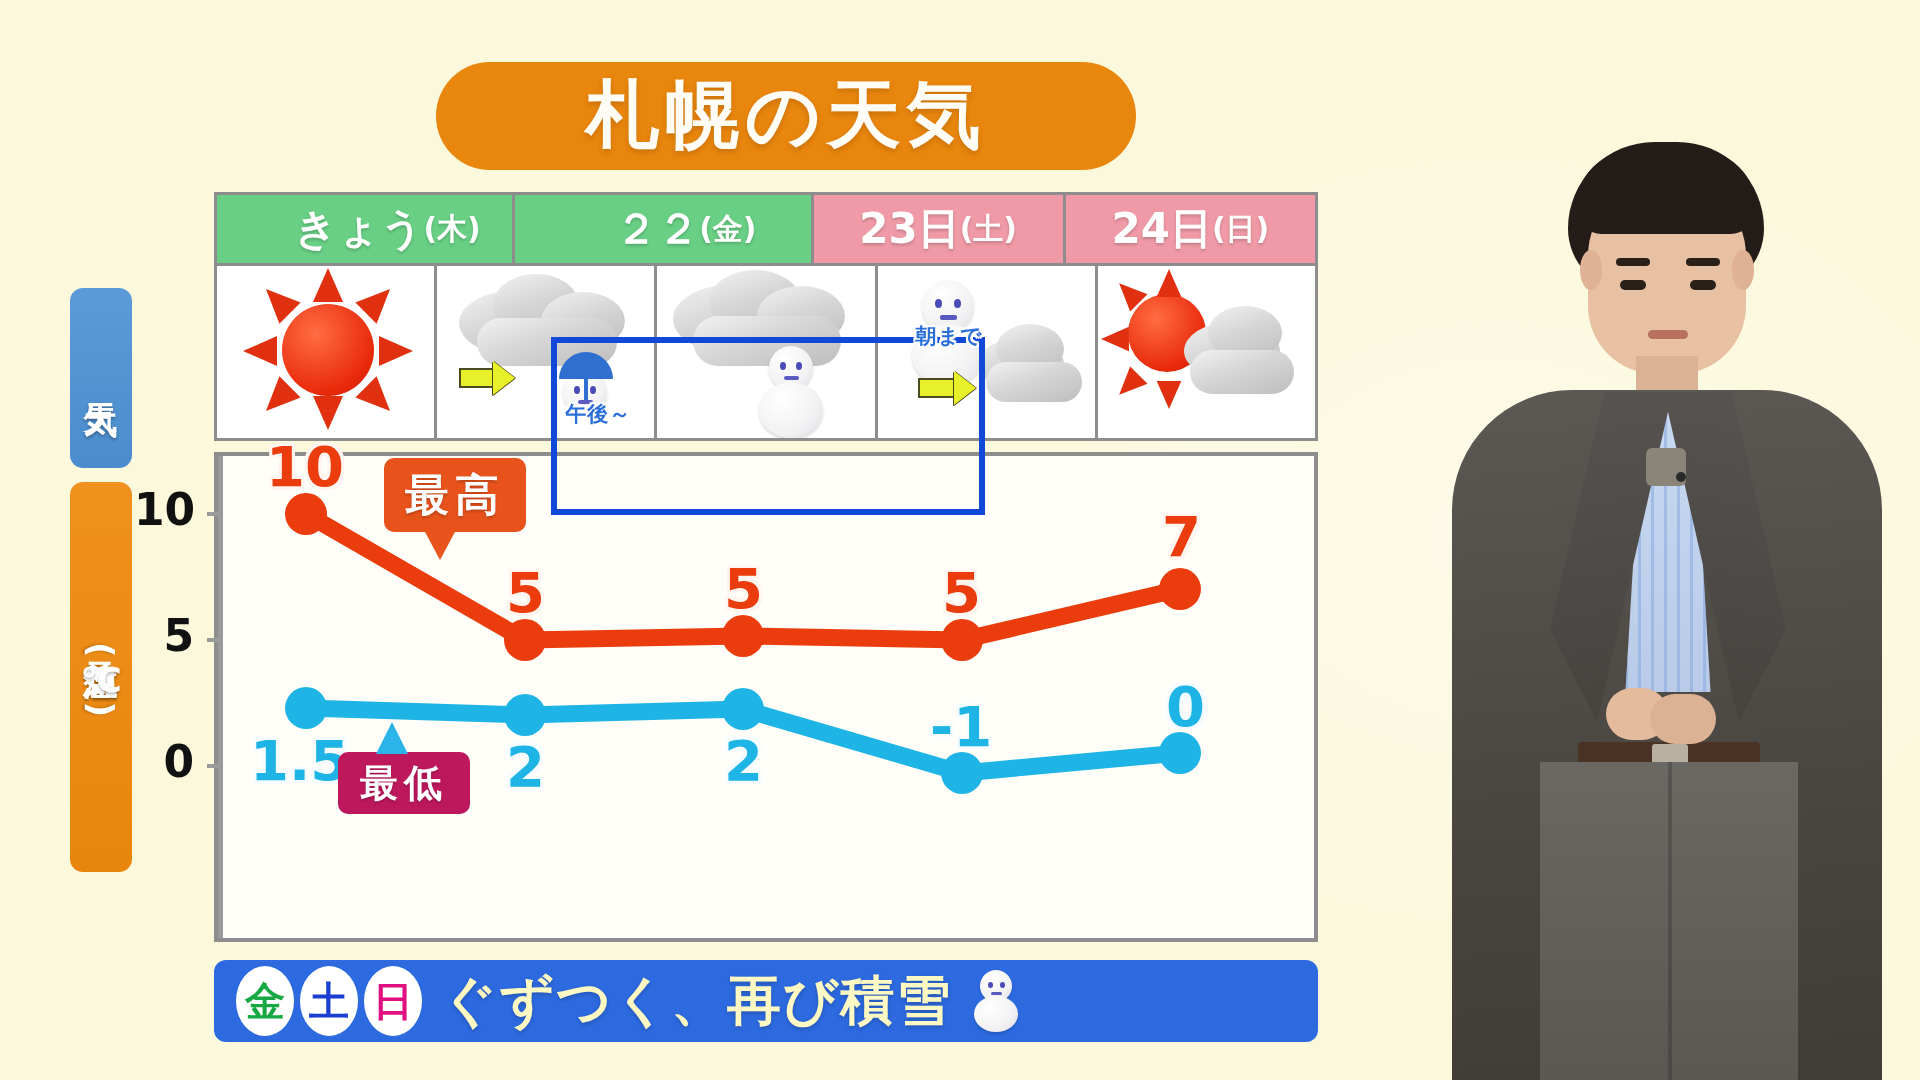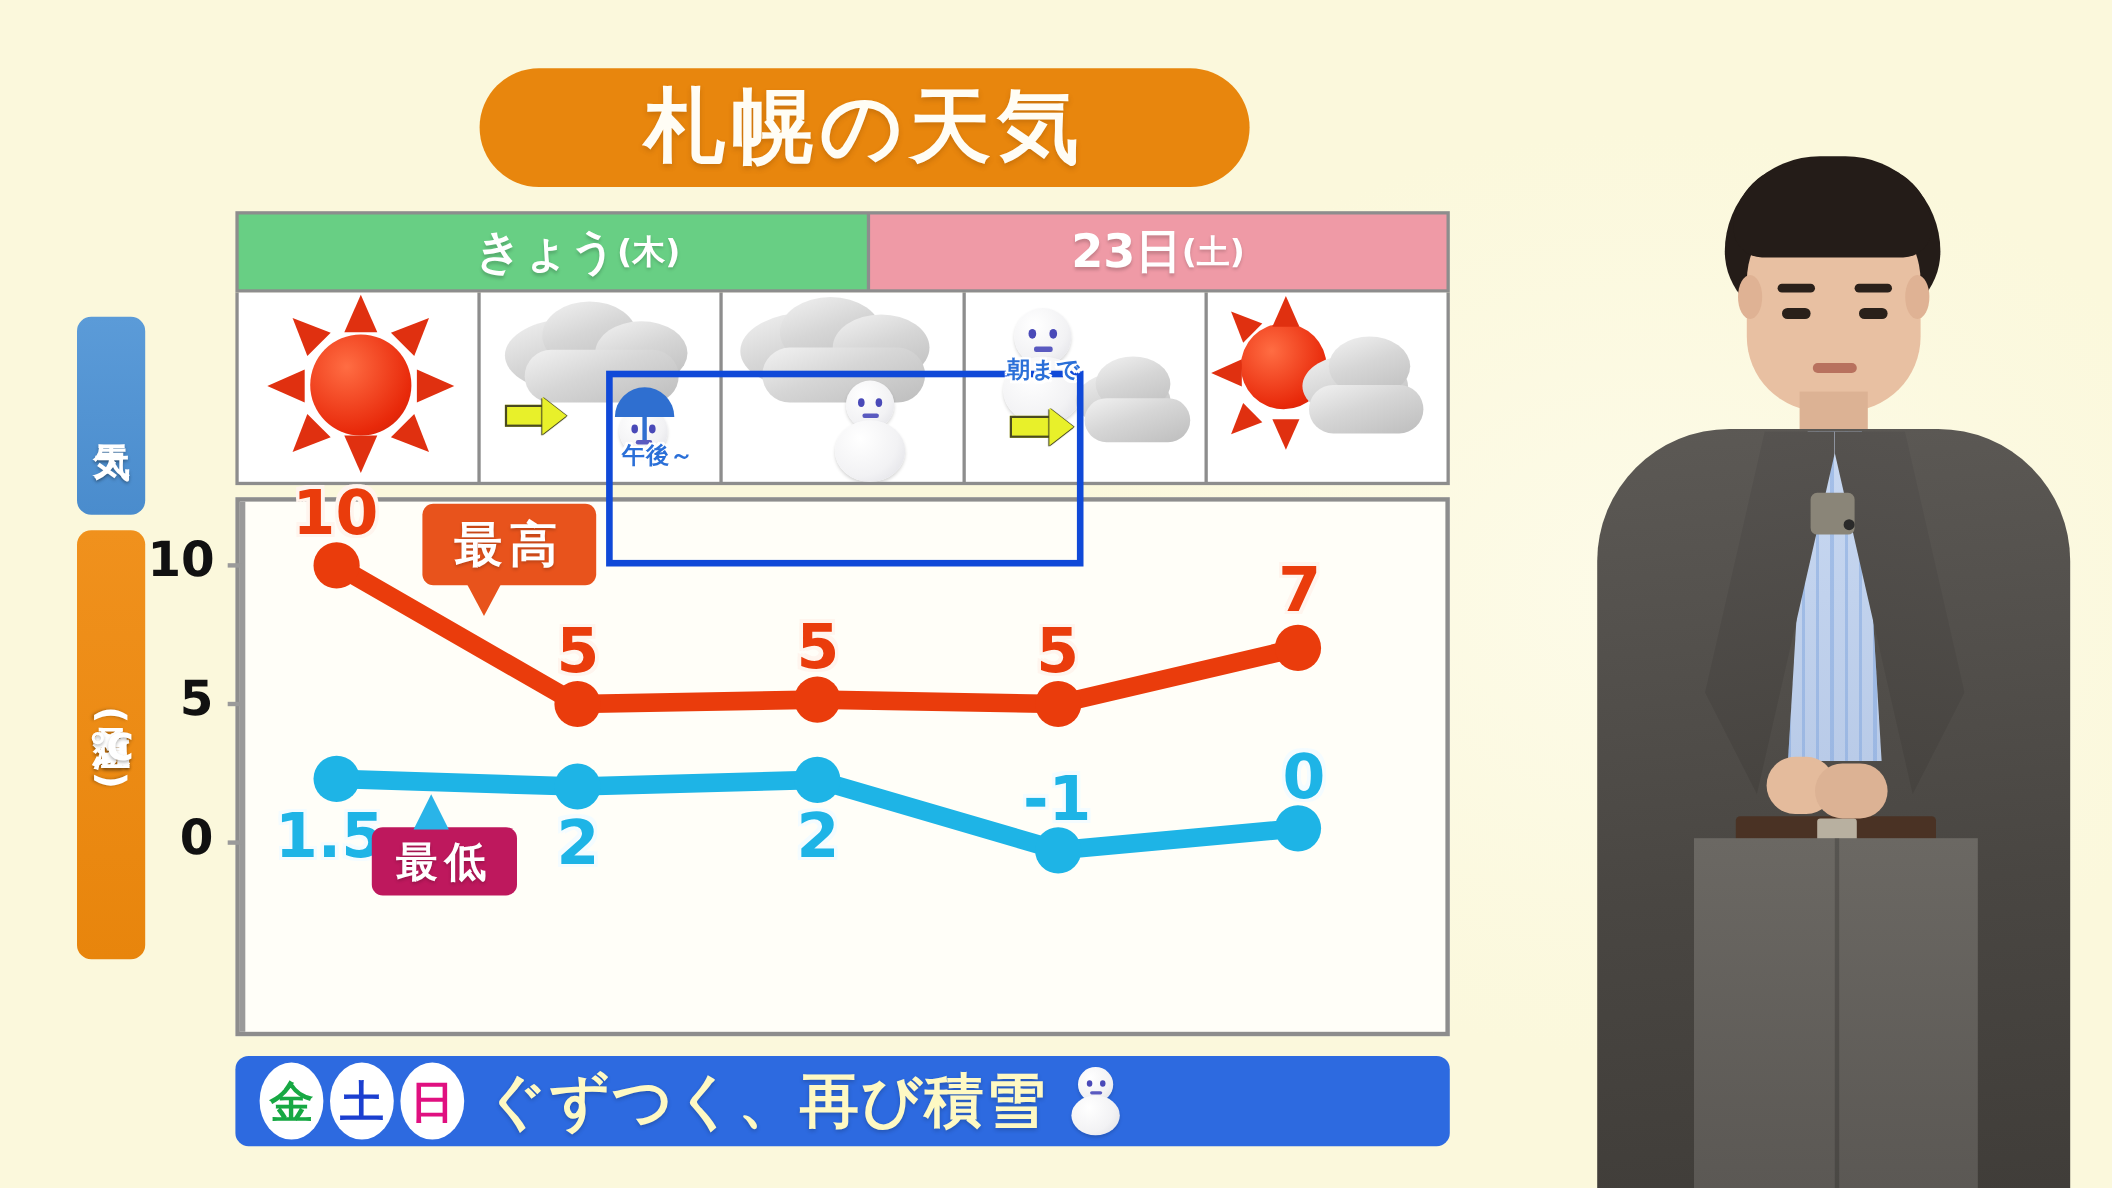--- a/index.html
+++ b/index.html
@@ -146,21 +146,21 @@
     text-shadow:
       -3px -3px 0 #f4fcff, 3px -3px 0 #f4fcff, -3px 3px 0 #f4fcff, 3px 3px 0 #f4fcff,
       0 -3px 0 #f4fcff, 0 3px 0 #f4fcff, -3px 0 0 #f4fcff, 3px 0 0 #f4fcff;
   }
   .callout{
     position:absolute; border-radius:10px; color:#fff; font-weight:bold;
     display:flex; align-items:center; justify-content:center;
     letter-spacing:6px;
     text-shadow:0 2px 3px rgba(0,0,0,.2);
   }
-  .callout-hi{ background:#e8531c; width:158px; height:74px; font-size:44px; }
+  .callout-hi{ background:#e8531c; width:142px; height:74px; font-size:44px; }
   .callout-lo{ background:#be185d; width:132px; height:62px; font-size:38px; }
   .callout-tail{ position:absolute; width:0;height:0; }
 
   
   .bottom-banner{
     position:absolute; left:214px; top:960px; width:1104px; height:82px;
     background:#2d6ae0; border-radius:12px;
     display:flex; align-items:center; padding-left:22px; gap:0px;
   }
   .daychip{
@@ -256,23 +256,31 @@
   <span>予想気温(℃)</span>
 </div>
 
 <div class="table-wrap">
 
   <div class="hdr-row">
     <div class="hdr-cell hdr-green">
       <span>きょう</span>
         <span class="sub">(木)</span>
     </div>
+    <div class="hdr-cell hdr-green">
+      <span>２２</span>
+        <span class="sub">(金)</span>
+    </div>
     <div class="hdr-cell hdr-pink">
       <span>23日</span>
         <span class="sub">(土)</span>
+    </div>
+    <div class="hdr-cell hdr-pink">
+      <span>24日</span>
+        <span class="sub">(日)</span>
     </div>
   </div>
 
   <div class="icon-row">
 
     <div class="icon-cell">
       <div>
         <div class="sun" style="left:65px;top:38px;"></div>
         <div class="sun-ray" style="left:96px;top:2px;transform:rotate(0deg);"></div>
         <div class="sun-ray" style="left:96px;top:130px;transform:rotate(180deg);"></div>

